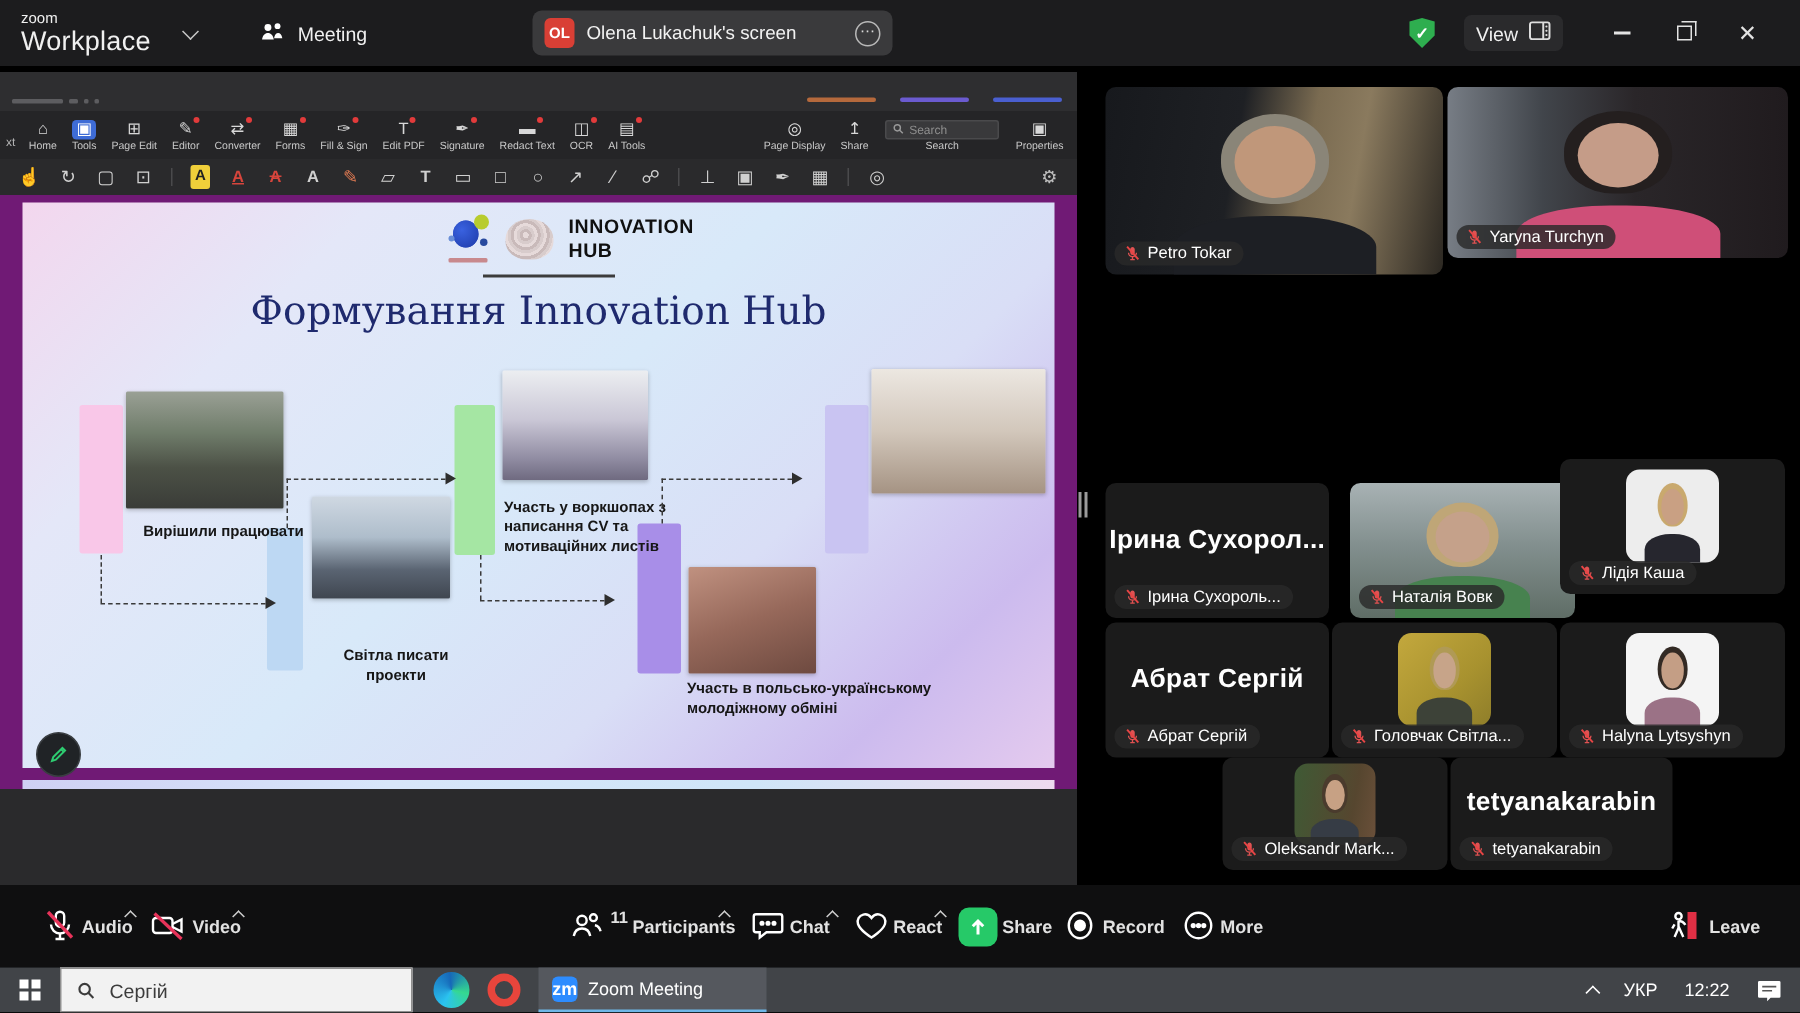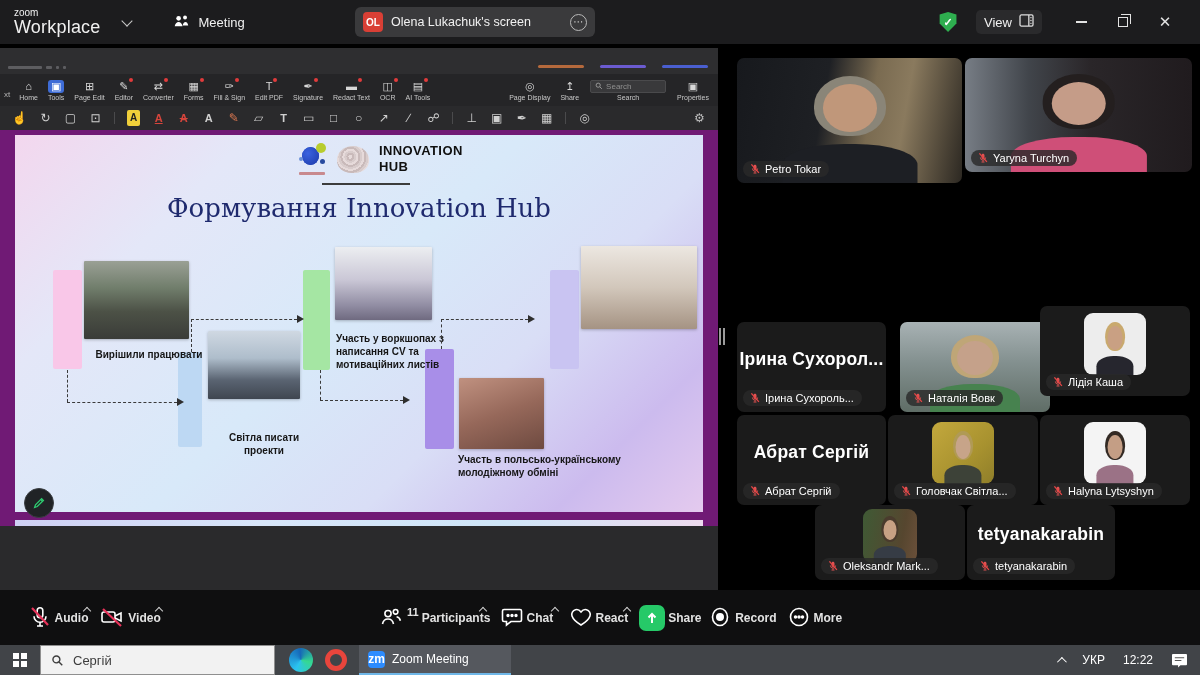--- a/index.html
+++ b/index.html
@@ -693,20 +693,32 @@
             <span><svg width="24" height="24" viewBox="0 0 24 24" fill="none" stroke="#fff" stroke-width="1.6">
                 <circle cx="12" cy="12" r="8.5"></circle>
                 <circle cx="8.5" cy="12" r=".95" fill="#fff"></circle>
                 <circle cx="12" cy="12" r=".95" fill="#fff"></circle>
                 <circle cx="15.5" cy="12" r=".95" fill="#fff"></circle>
               </svg></span>
           </span>
        <span>More</span>
        </div>
       </div>
+    <div class="tbtn leave-btn" id="leave-btn">
+        <span class="icn-row">
+          <span><svg width="26" height="24" viewBox="0 0 26 24">
+              <path d="M15 3h6v18h-6z" fill="#e02f44"></path>
+              <g fill="none" stroke="#fff" stroke-width="1.6">
+                <circle cx="9" cy="5.8" r="2.1"></circle>
+                <path d="M9 8.8v4.8l-2.6 6M9.2 13l3 6.6M6.4 11.2L4.8 14M9 9c2 0 3.6 1 4.6 2.6"></path>
+              </g>
+            </svg></span>
+        </span>
+  <span>Leave</span>
+      </div>
   </div>
 
   <div class="taskbar">
     <div class="start">
       <span class="winlogo">
           <i></i>
           <i></i>
           <i></i>
           <i></i>
         </span>

